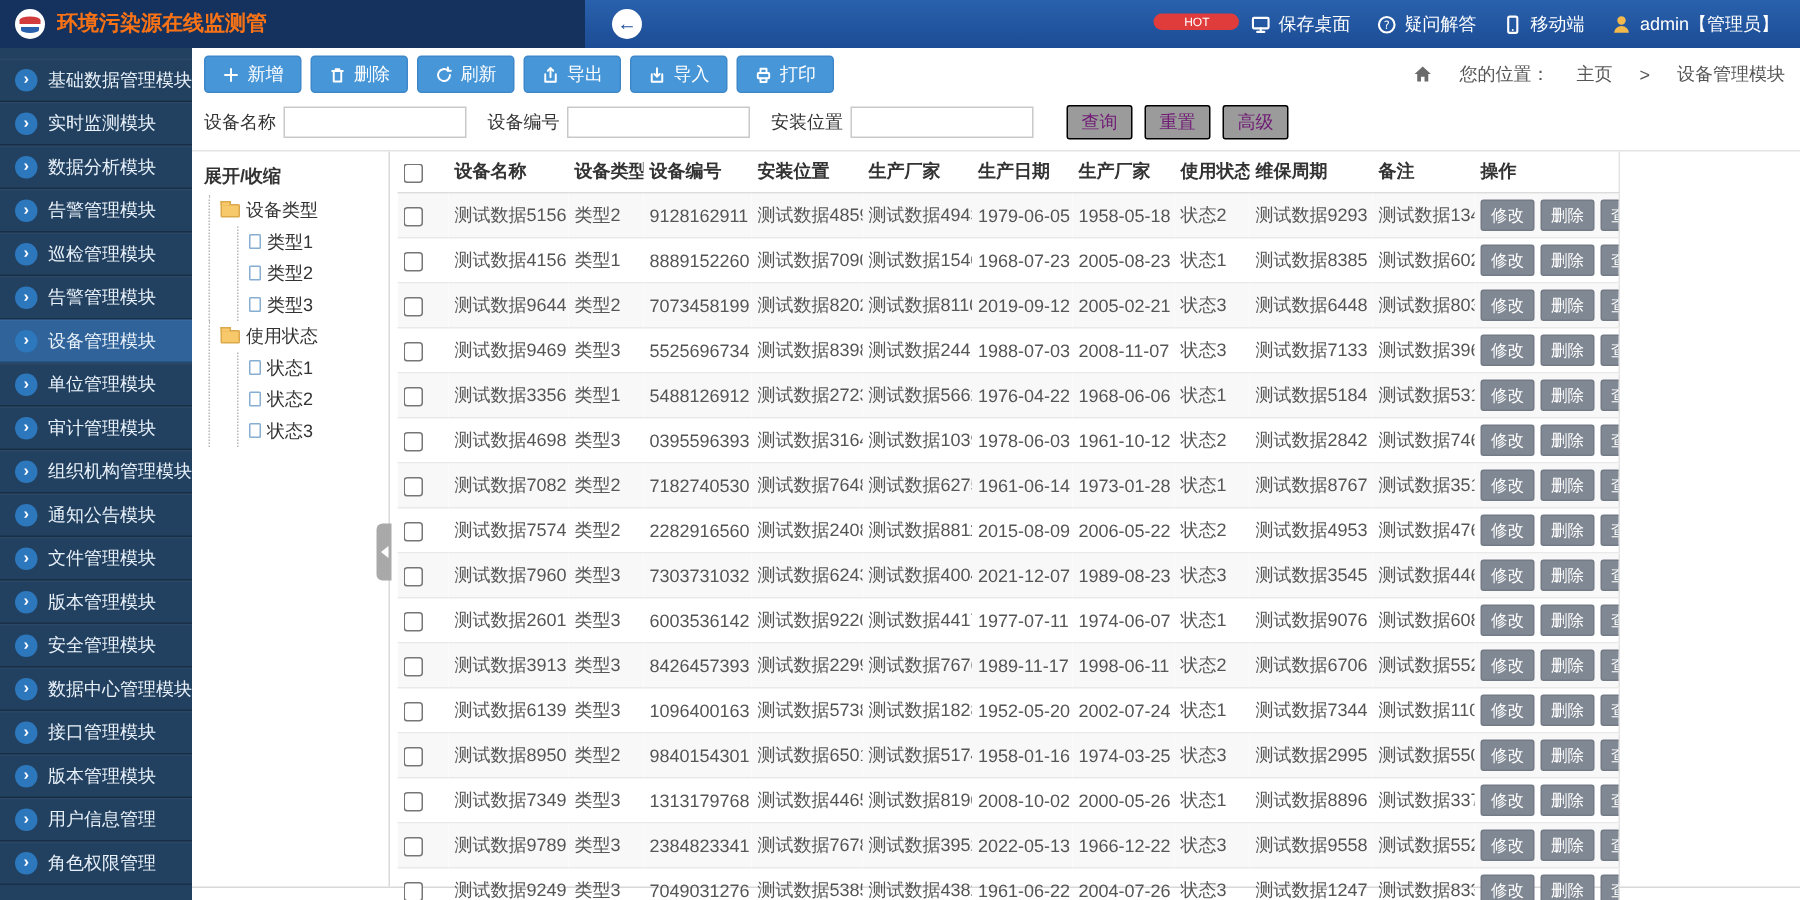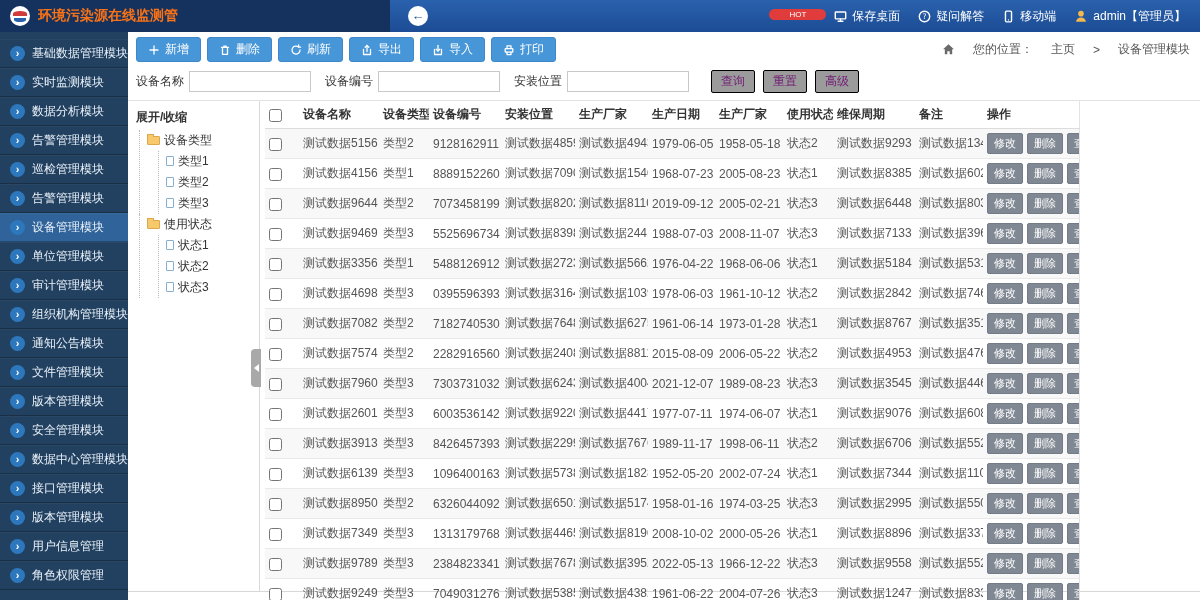--- a/index.html
+++ b/index.html
@@ -504,21 +504,21 @@
               <td>2002-07-24</td>
               <td>状态1</td>
               <td>测试数据7344</td>
               <td>测试数据1109</td>
               <td><button class="act-btn">修改</button><button class="act-btn">删除</button><button class="act-btn">查看</button></td>
             </tr>
             <tr>
               <td><input type="checkbox" style=""></td>
               <td>测试数据8950</td>
               <td>类型2</td>
-              <td>6326044092</td>
+              <td>9840154301</td>
               <td>测试数据6501</td>
               <td>测试数据5174</td>
               <td>1958-01-16</td>
               <td>1974-03-25</td>
               <td>状态3</td>
               <td>测试数据2995</td>
               <td>测试数据5509</td>
               <td><button class="act-btn">修改</button><button class="act-btn">删除</button><button class="act-btn">查看</button></td>
             </tr>
             <tr>

